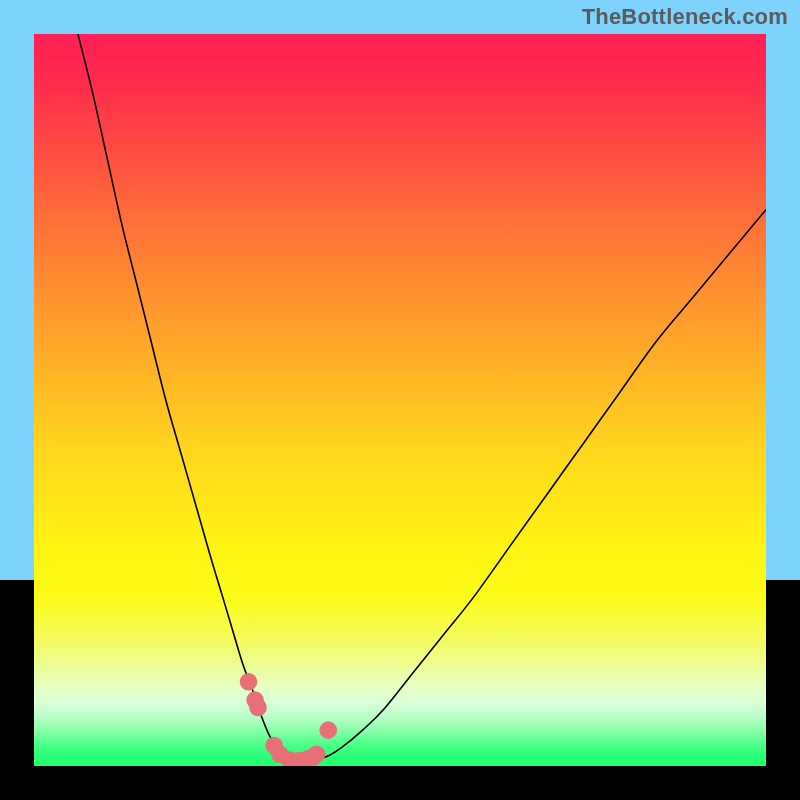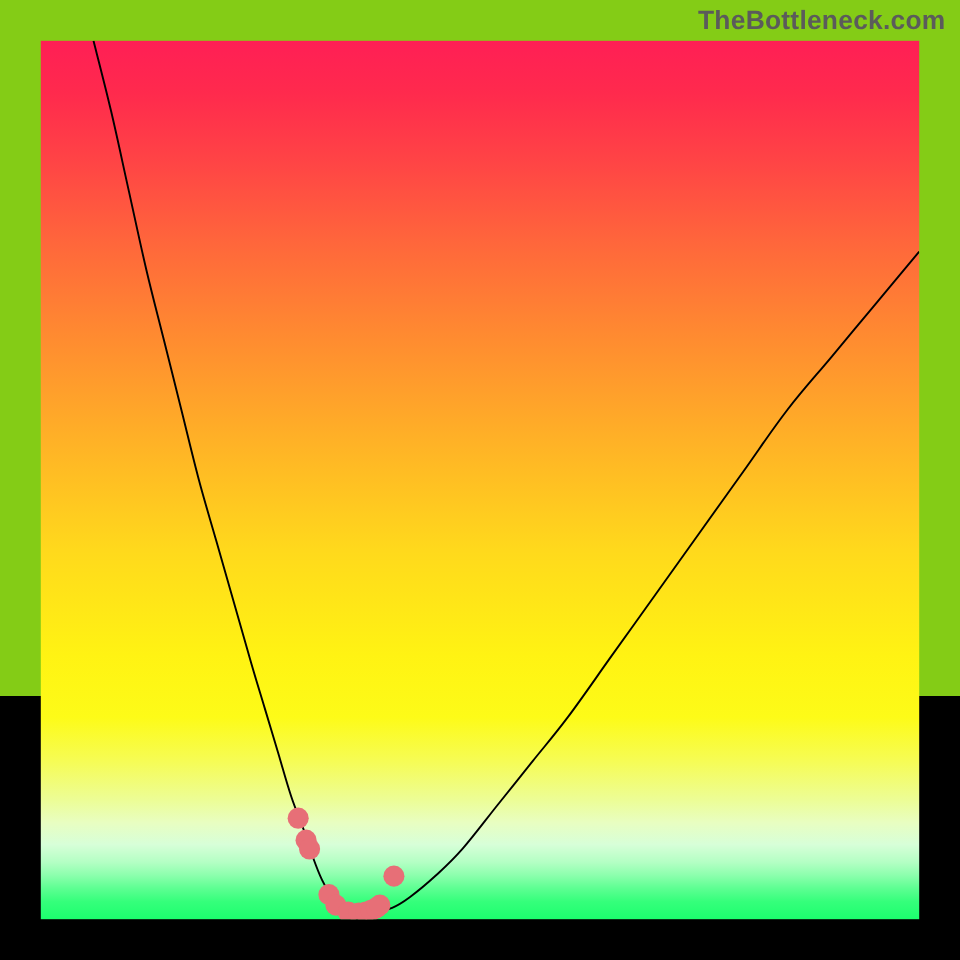--- a/index.html
+++ b/index.html
@@ -10,21 +10,21 @@
     background: #000;
     overflow: hidden;
     font-family: Arial, Helvetica, sans-serif;
   }
   .frame {
     position: absolute;
     top: 0;
     left: 0;
     width: 800px;
     height: 580px;
-    background: #84cc16;
+    background: #7dd3fc;
   }
   .watermark {
     position: absolute;
     top: 4px;
     right: 12px;
     color: #5b5b5b;
     font-size: 22px;
     font-weight: 600;
     letter-spacing: 0.2px;
     user-select: none;

